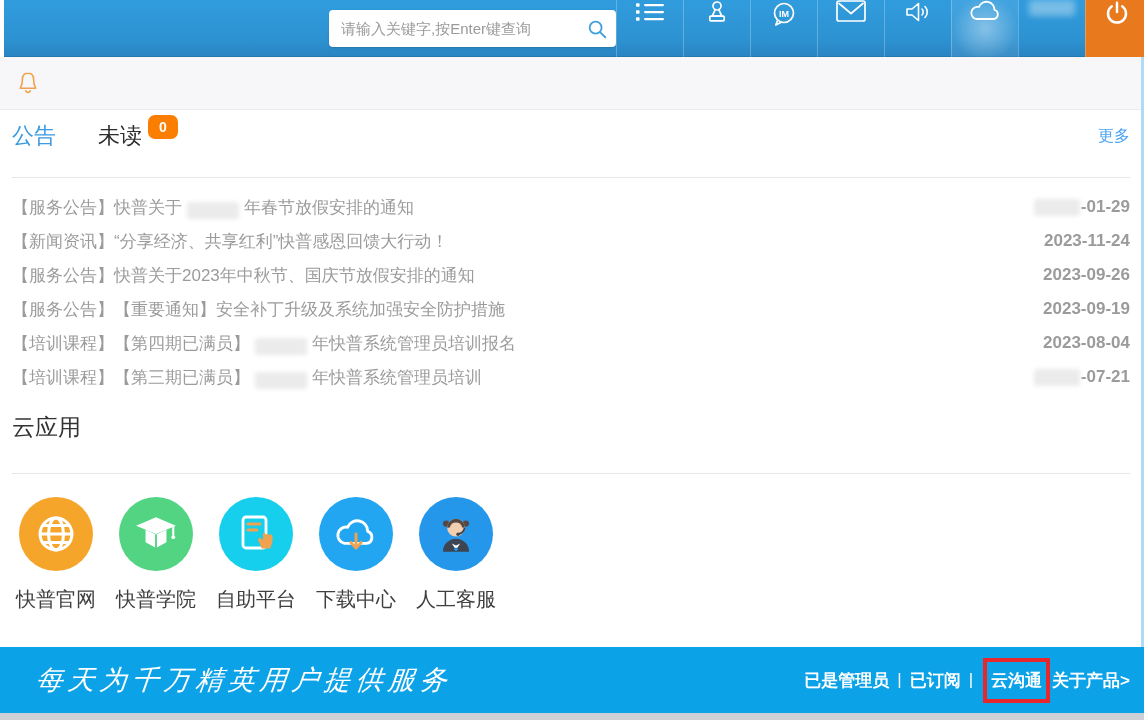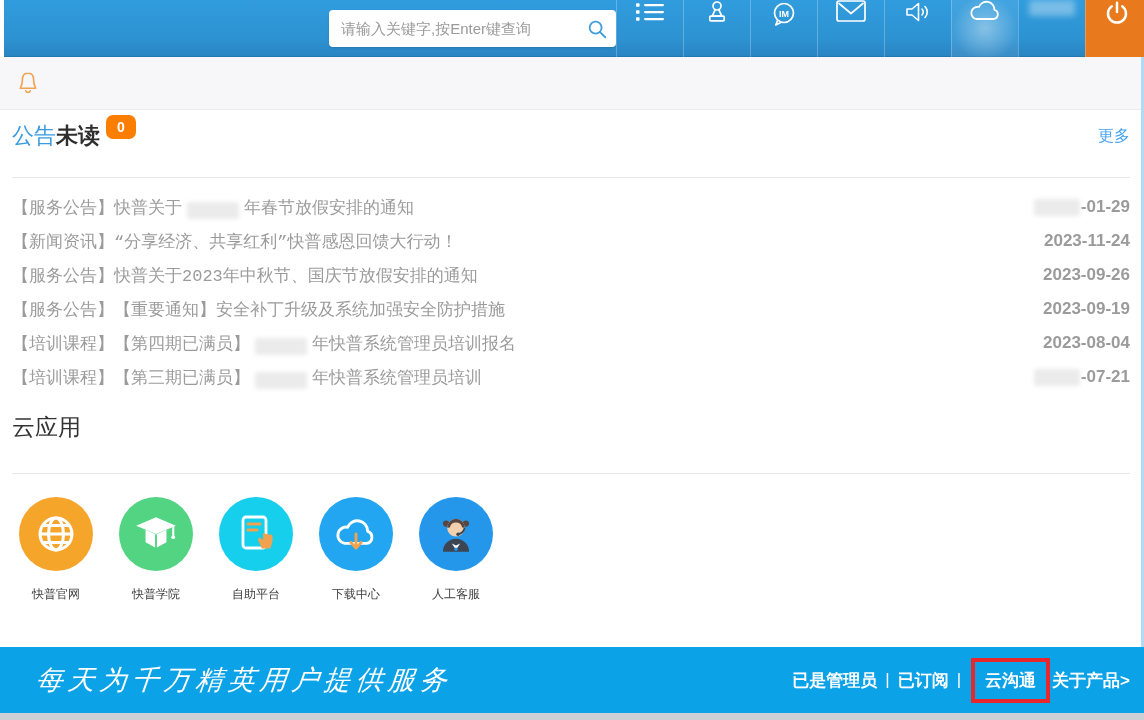--- a/index.html
+++ b/index.html
@@ -26,55 +26,55 @@
 
   
   .bellbar { position:absolute; left:0; top:57px; width:1144px; height:53px;
              background:#f7f7f9; border-bottom:1px solid #ececee;
              display:flex; align-items:center; padding-left:16px; }
 
   
   .notice-head { position:absolute; left:0; top:112px; width:1144px; height:48px;
                  display:flex; align-items:center; padding:0 14px 0 12px; }
   .tab-gonggao { font-size:22px; color:#3a9be0; cursor:pointer; }
-  .tab-unread  { font-size:22px; color:#2e2e2e; cursor:pointer;font-weight:bold; }
+  .tab-unread  { font-size:22px; color:#2e2e2e; margin-left:42px; cursor:pointer; }
   .badge { position:relative; top:-9px; margin-left:6px; display:inline-block;
            background:#fb7e00; color:#fff; font-size:14px; font-weight:bold;
            padding:4px 11px; border-radius:7px; }
   .more-link { margin-left:auto; font-size:16px; color:#4aa3f2; cursor:pointer; }
   .divider { position:absolute; left:12px; right:14px; height:0; border-top:1px solid #e7e7e7; }
   .d1 { top:177px; } .d2 { top:473px; }
 
   .ann-list { position:absolute; left:0; top:190px; width:1144px; }
   .ann-row { display:flex; align-items:center; height:34px; padding:0 14px 0 12px;
              font-size:17px; color:#9b9b9b; cursor:pointer; }
-  .ann-title { white-space:nowrap; display:flex; align-items:flex-end;font-family:Liberation Mono, monospace; }
+  .ann-title { white-space:nowrap; display:flex; align-items:flex-end; }
   .ann-date { margin-left:auto; white-space:nowrap; display:flex; align-items:center;font-weight:bold; }
   .redact { display:inline-block; width:52px; height:17px; background:#ebebeb;
             border-radius:2px; filter:blur(2px); margin:0 5px; }
   .redact.date { width:46px; margin:0 1px 0 0; }
 
   
   .apps-title { position:absolute; left:12px; top:412px; font-size:23px; color:#333; }
   .apps-row { position:absolute; left:12px; top:497px; display:flex; }
   .app-item { width:88px; margin-right:12px; text-align:center; cursor:pointer; }
   .app-circle { width:74px; height:74px; border-radius:50%; margin:0 auto;
                 display:flex; align-items:center; justify-content:center; }
-  .app-label { margin-top:15px; font-size:12px; color:#3f3f3f; }
+  .app-label { margin-top:15px; font-size:20px; color:#3f3f3f; }
 
   
   .footer { position:absolute; left:0; top:647px; width:1144px; height:66px;
             display:flex; align-items:center; justify-content:space-between;
             padding:0 14px 0 36px; }
   .slogan { font-family:"DejaVu Serif", serif; font-style:italic; font-size:27px;
             letter-spacing:5px; color:#fff; transform:skewX(-6deg); }
   .flinks { display:flex; align-items:center; color:#fff; font-size:17px; font-weight:bold; }
   .flink { cursor:pointer; }
   .fsep { margin:0 8px; font-weight:normal; }
-  .hl-box { display:inline-block; border:4px solid #e8272c; padding:7px 10px; margin:0 2px; }
+  .hl-box { display:inline-block; border:4px solid #e8272c; padding:7px 4px; margin:0 2px; }
   .bottom-strip { position:absolute; left:0; top:713px; width:1144px; height:7px; background:#ccd0d4; }
   .scroll-line { position:absolute; right:0; top:57px; width:3px; height:590px; background:#aedcf6; }
 </style>
 </head>
 <body>
 
 <div id="app">
 
   <div class="topbar">
     <div class="search-box">

